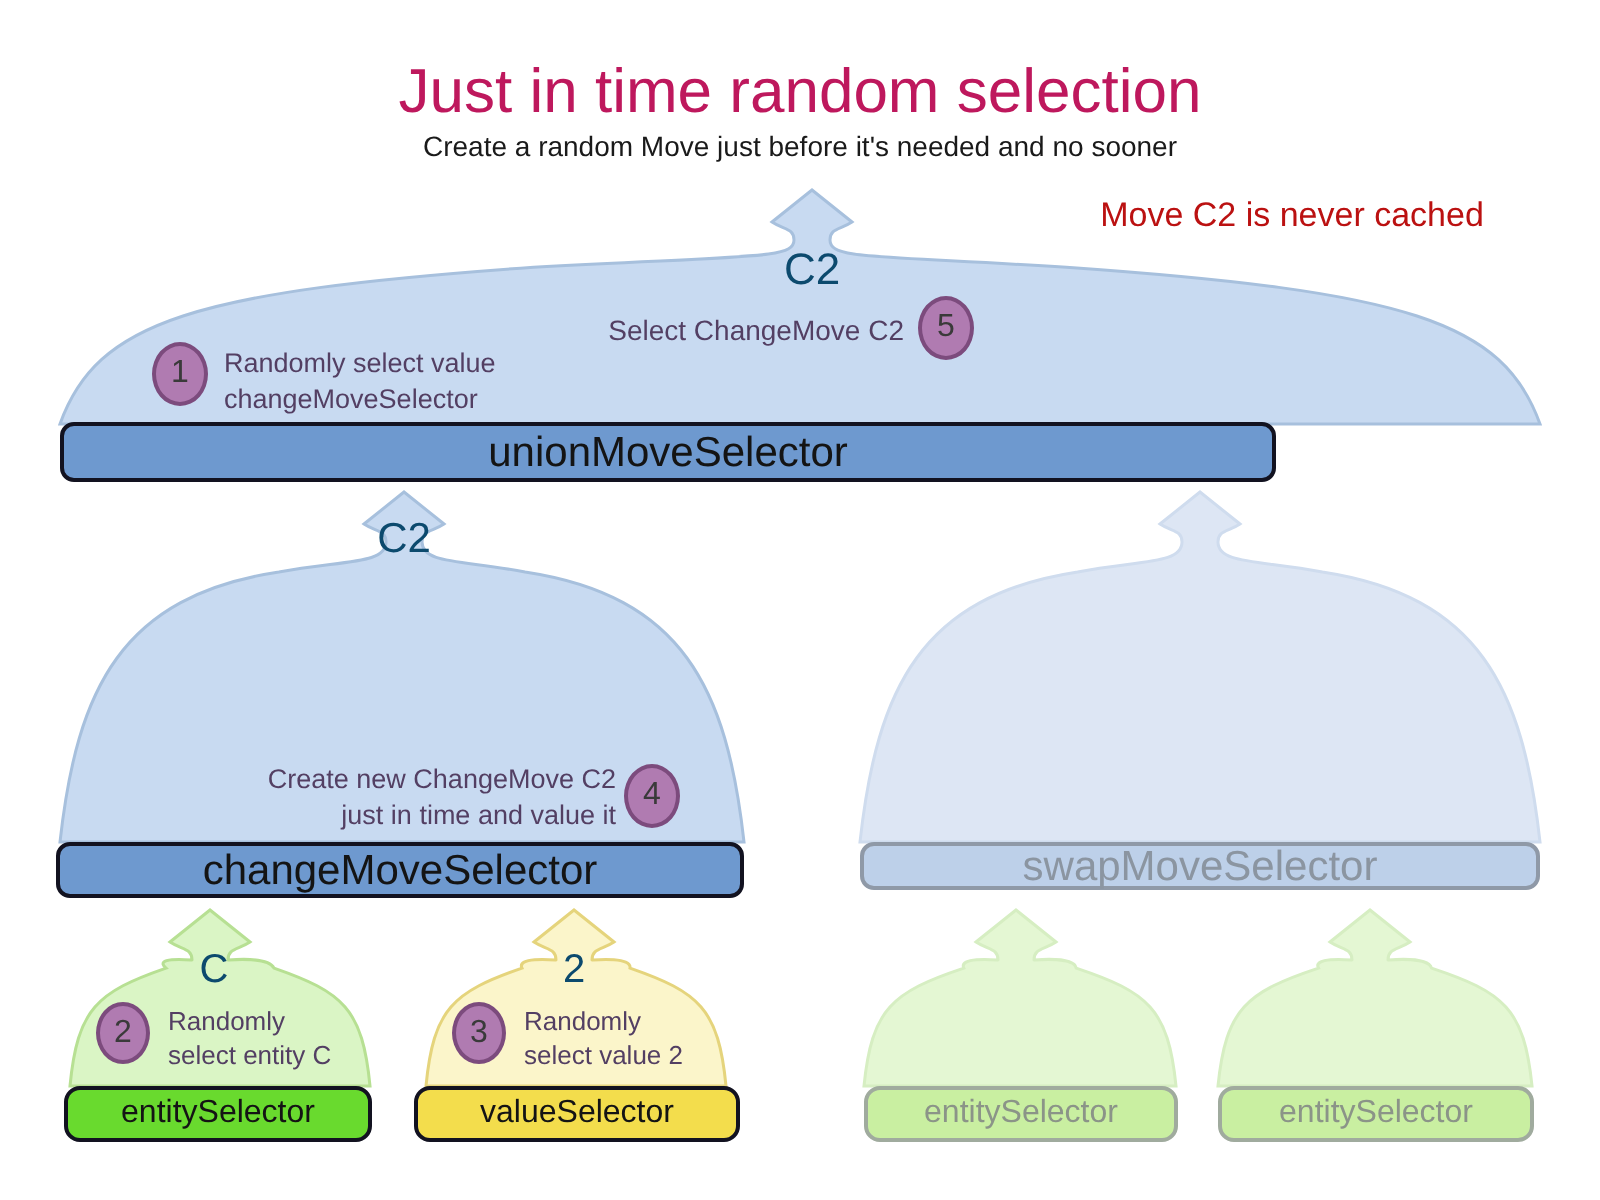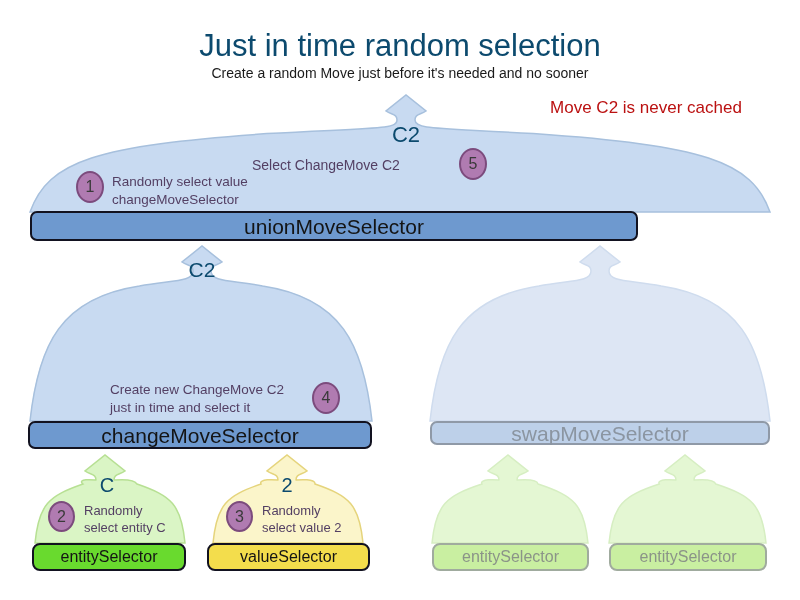--- a/index.html
+++ b/index.html
@@ -2,24 +2,24 @@
 <html style="--note-red: #bb1111; --funnel-blue: #c8daf1; --funnel-blue-stroke: #a7c0dd; --funnel-blue-faded: #dde6f4; --funnel-blue-faded-stroke: #cfdcee; --bar-blue: #6e99cf; --bar-dark-border: #121220; --bar-swap-bg: #bdd0e9; --bar-swap-border: #8f99a7; --bar-swap-text: #8b95a1; --funnel-green: #daf5c5; --funnel-green-stroke: #b7e093; --bar-green: #69da2e; --funnel-yellow: #fbf5ca; --funnel-yellow-stroke: #e5d47c; --bar-yellow: #f3dd4c; --funnel-green-faded: #e4f7d3; --funnel-green-faded-stroke: #d6eec2; --bar-green-faded: #c9efa1; --bar-green-faded-border: #a0ab9e; --bar-green-faded-text: #8b9488; --step-purple-bg: #b07bb1; --step-purple-border: #7c4b7d; --step-num: #3a3a3a; --step-text: #533f63;"><head>
 <meta charset="utf-8">
 <style>
   html,body{margin:0;padding:0;background:#ffffff;}
   #canvas{
     position:relative;width:800px;height:600px;overflow:hidden;background:#ffffff;
     font-family:"Liberation Sans",sans-serif;
   }
   .abs{position:absolute;}
   .center{text-align:center;}
-  .right{}
+  .right{text-align:right;}
 
   
-  .title{left:0;top:28px;width:800px;font-size:31px;color:#0c4a6e;letter-spacing:0;}
+  .title{left:0;top:28px;width:800px;font-size:31px;color:#be185d;letter-spacing:0;}
   .subtitle{left:0;top:65px;width:800px;font-size:14px;color:#1a1a1a;}
   .note{left:518px;top:98px;width:256px;font-size:17px;color:var(--note-red);}
 
   
   svg.funnel{position:absolute;overflow:visible;display:block;}
   svg.funnel path{stroke-width:1.5;}
   .f-blue path{fill:var(--funnel-blue);stroke:var(--funnel-blue-stroke);}
   .f-blue-faded path{fill:var(--funnel-blue-faded);stroke:var(--funnel-blue-faded-stroke);}
   .f-green path{fill:var(--funnel-green);stroke:var(--funnel-green-stroke);}
   .f-yellow path{fill:var(--funnel-yellow);stroke:var(--funnel-yellow-stroke);}
@@ -120,21 +120,21 @@
   <div id="text-1" class="abs stept">
     <div>Randomly select value</div>
     <div>changeMoveSelector</div>
   </div>
 
   <div id="text-5" class="abs stept right">Select ChangeMove C2</div>
   <div id="badge-5" class="abs badge">5</div>
 
   <div id="text-4" class="abs stept right">
     <div>Create new ChangeMove C2</div>
-    <div>just in time and select it</div>
+    <div>just in time and value it</div>
   </div>
   <div id="badge-4" class="abs badge">4</div>
 
   <div id="badge-2" class="abs badge">2</div>
   <div id="text-2" class="abs stept sm">
     <div>Randomly</div>
     <div>select entity C</div>
   </div>
 
   <div id="badge-3" class="abs badge">3</div>

